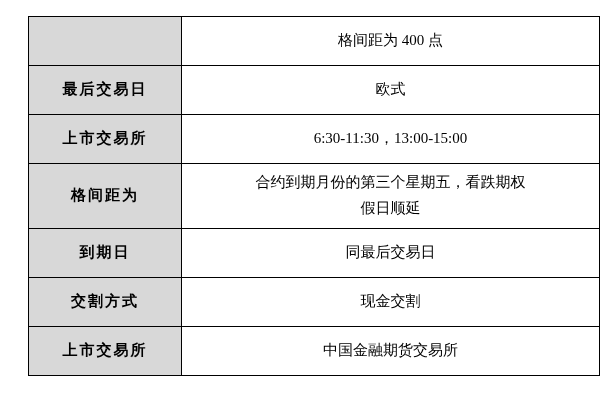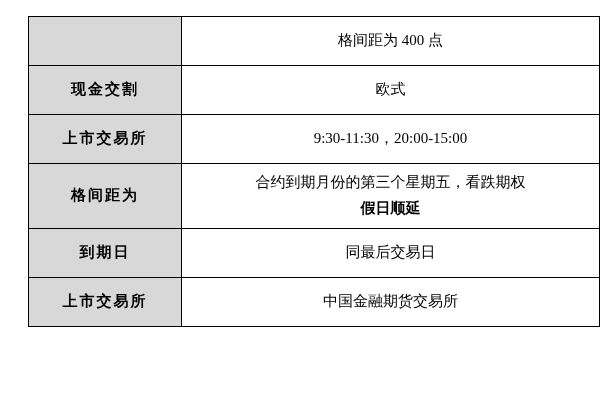--- a/index.html
+++ b/index.html
@@ -46,21 +46,20 @@
   }
   td.value-cell {
     width: 405px;
     background: #ffffff;
   }
   .val-line {
     display: block;
   }
   .val-line + .val-line {
     margin-top: 4px;
-    font-weight: bold;
   }
   .row-tall td {
     height: 54px;
   }
   .row-med td {
     height: 38px;
   }
   .row-code td {
     height: 62px;
   }
@@ -73,48 +72,54 @@
     <tbody>
 
       <tr class="row-med">
         <td class="label-cell blank"></td>
         <td class="value-cell">
           <span class="val-line">格间距为 400 点</span>
         </td>
       </tr>
 
       <tr class="row-med">
-        <td class="label-cell">现金交割</td>
+        <td class="label-cell">最后交易日</td>
         <td class="value-cell">
           <span class="val-line">欧式</span>
         </td>
       </tr>
 
       <tr class="row-med">
         <td class="label-cell">上市交易所</td>
         <td class="value-cell">
-          <span class="val-line">9:30-11:30，20:00-15:00</span>
+          <span class="val-line">6:30-11:30，13:00-15:00</span>
         </td>
       </tr>
 
       <tr class="row-tall">
         <td class="label-cell">格间距为</td>
         <td class="value-cell">
           <span class="val-line">合约到期月份的第三个星期五，看跌期权</span>
           <span class="val-line">假日顺延</span>
         </td>
       </tr>
 
       <tr class="row-med">
         <td class="label-cell">到期日</td>
         <td class="value-cell">
           <span class="val-line">同最后交易日</span>
         </td>
       </tr>
 
+      <tr class="row-med">
+        <td class="label-cell">交割方式</td>
+        <td class="value-cell">
+          <span class="val-line">现金交割</span>
+        </td>
+      </tr>
 
 
       <tr class="row-med">
         <td class="label-cell">上市交易所</td>
         <td class="value-cell">
           <span class="val-line">中国金融期货交易所</span>
         </td>
       </tr>
 
     </tbody>

